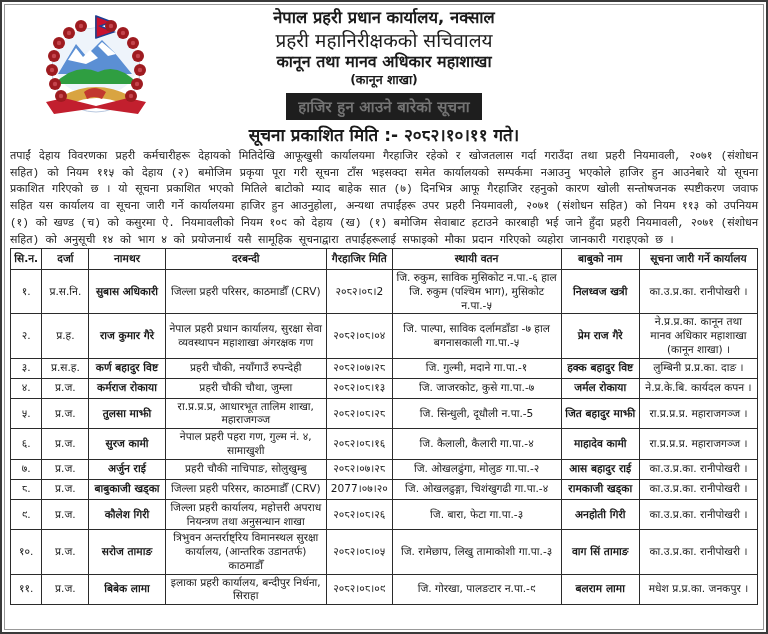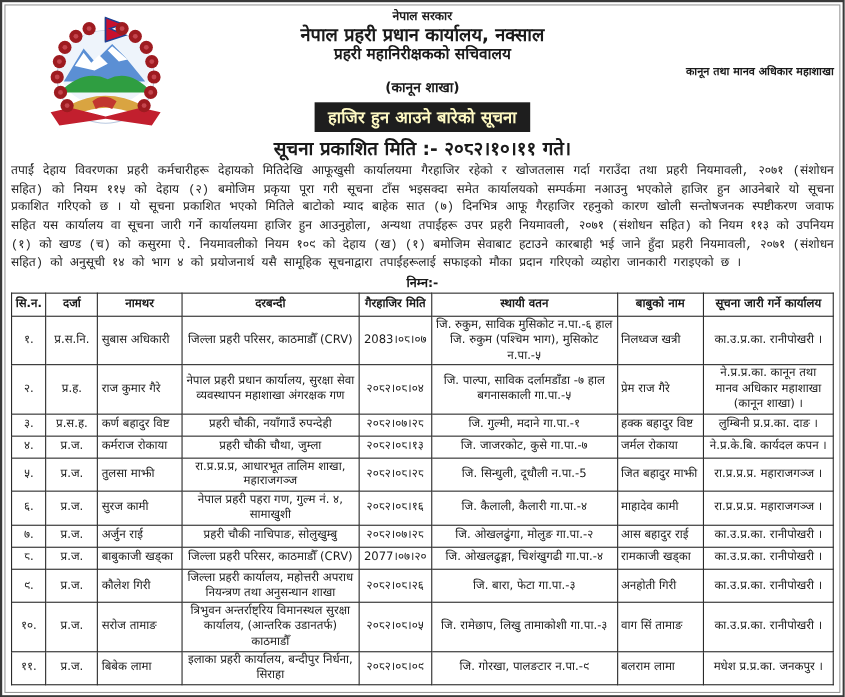--- a/index.html
+++ b/index.html
@@ -8,45 +8,45 @@
     box-sizing:border-box;width:768px;min-height:634px;background:#ffffff;
     border:2px solid #3a3a3a;outline:1px solid #999;outline-offset:-5px;
     padding:6px 8px 8px 8px;position:relative;
   }
   
   .emblem-wrap{position:absolute;left:26px;top:10px;width:150px;height:108px;}
   .letterhead{text-align:center;line-height:1.25;}
   .lh-gov{font-size:11px;font-weight:bold;}
   .lh-ministry{font-size:13.5px;font-weight:bold;}
   .lh-office{font-size:16.5px;font-weight:bold;}
-  .lh-secretariat{font-size:14px;font-weight:bold;}
-  .lh-dept{font-size:10px;font-weight:bold;text-align:right;}
+  .lh-secretariat{font-size:19px;font-weight:normal;}
+  .lh-dept{font-size:16px;font-weight:bold;}
   .lh-section{font-size:12.5px;font-weight:bold;}
   .notice-title-wrap{text-align:center;margin-top:5px;}
   .notice-title{
-    display:inline-block;background:#1e1e1e;color:#fef9c3;font-weight:bold;
+    display:inline-block;background:#1e1e1e;color:#737373;font-weight:bold;
     font-size:15px;padding:3px 12px 4px 12px;letter-spacing:.2px;
   }
   .pub-date{text-align:center;font-size:17px;font-weight:bold;margin-top:3px;}
   
   .body-par{
     font-size:11px;line-height:1.52;text-align:justify;margin-top:2px;
     font-weight:500;
     font-family:Liberation Mono, monospace;
   }
   .nimna{text-align:center;font-size:11.5px;font-weight:bold;margin:1px 0 2px 0;}
   
   table.notice{width:100%;border-collapse:collapse;table-layout:fixed;}
   table.notice th,table.notice td{
     border:1px solid #2b2b2b;font-size:10.6px;line-height:1.3;
     padding:1px 3px;vertical-align:middle;word-wrap:break-word;
   }
   table.notice th{font-weight:bold;padding:3px 2px;}
   table.notice td{text-align:center;height:17px;}
-  table.notice td.al-left{text-align:left;}
+  table.notice td.al-left{text-align:center;font-weight:bold;}
   col.c-sn{width:4.2%;}   col.c-rank{width:6.3%;}  col.c-name{width:10.2%;}
   col.c-post{width:21.6%;}col.c-date{width:8.8%;}  col.c-addr{width:22.6%;}
   col.c-father{width:10.5%;}col.c-office{width:15.8%;}
 </style>
 </head>
 <body>
 
 <div class="page">
 
   <div class="emblem-wrap">
@@ -101,34 +101,32 @@
         <circle cx="112" cy="58" r="2.2"></circle>
           <circle cx="109" cy="72" r="2.2"></circle>
           <circle cx="27" cy="72" r="2.2"></circle>
         <circle cx="103" cy="84" r="2.2"></circle>
           <circle cx="33" cy="84" r="2.2"></circle>
       </g>
     </svg>
   </div>
 
   <div class="letterhead">
-    <div class="lh-gov">नेपाल सरकार</div>
     <div class="lh-office">नेपाल प्रहरी प्रधान कार्यालय, नक्साल</div>
     <div class="lh-secretariat">प्रहरी महानिरीक्षकको सचिवालय</div>
     <div class="lh-dept">कानून तथा मानव अधिकार महाशाखा</div>
     <div class="lh-section">(कानून शाखा)</div>
   </div>
 
   <div class="notice-title-wrap">
     <span class="notice-title">हाजिर हुन आउने बारेको सूचना</span>
   </div>
   <div class="pub-date">सूचना प्रकाशित मिति :- २०८२।१०।११ गते।</div>
 
   <div class="body-par">तपाईं देहाय विवरणका प्रहरी कर्मचारीहरू देहायको मितिदेखि आफूखुसी कार्यालयमा गैरहाजिर रहेको र खोजतलास गर्दा गराउँदा तथा प्रहरी नियमावली, २०७१ (संशोधन सहित) को नियम ११५ को देहाय (२) बमोजिम प्रकृया पूरा गरी सूचना टाँस भइसक्दा समेत कार्यालयको सम्पर्कमा नआउनु भएकोले हाजिर हुन आउनेबारे यो सूचना प्रकाशित गरिएको छ । यो सूचना प्रकाशित भएको मितिले बाटोको म्याद बाहेक सात (७) दिनभित्र आफू गैरहाजिर रहनुको कारण खोली सन्तोषजनक स्पष्टीकरण जवाफ सहित यस कार्यालय वा सूचना जारी गर्ने कार्यालयमा हाजिर हुन आउनुहोला, अन्यथा तपाईंहरू उपर प्रहरी नियमावली, २०७१ (संशोधन सहित) को नियम ११३ को उपनियम (१) को खण्ड (च) को कसुरमा ऐ. नियमावलीको नियम १०९ को देहाय (ख) (१) बमोजिम सेवाबाट हटाउने कारबाही भई जाने हुँदा प्रहरी नियमावली, २०७१ (संशोधन सहित) को अनुसूची १४ को भाग ४ को प्रयोजनार्थ यसै सामूहिक सूचनाद्वारा तपाईंहरूलाई सफाइको मौका प्रदान गरिएको व्यहोरा जानकारी गराइएको छ ।</div>
-  <div class="nimna">निम्न:-</div>
 
   <table class="notice">
     <colgroup>
       <col class="c-sn">
         <col class="c-rank">
         <col class="c-name">
         <col class="c-post">
       <col class="c-date">
         <col class="c-addr">
         <col class="c-father">
@@ -145,21 +143,21 @@
           <th>बाबुको नाम</th>
           <th>सूचना जारी गर्ने कार्यालय</th>
         </tr>
     </thead>
     <tbody>
         <tr>
           <td>१.</td>
           <td>प्र.स.नि.</td>
           <td class="al-left">सुबास अधिकारी</td>
           <td>जिल्ला प्रहरी परिसर, काठमाडौँ (CRV)</td>
-          <td>2083।०८।०७</td>
+          <td>२०८२।०८।2</td>
           <td>जि. रुकुम, साविक मुसिकोट न.पा.-६ हाल जि. रुकुम (पश्चिम भाग), मुसिकोट न.पा.-५</td>
           <td class="al-left">निलध्वज खत्री</td>
           <td>का.उ.प्र.का. रानीपोखरी ।</td>
         </tr>
         <tr>
           <td>२.</td>
           <td>प्र.ह.</td>
           <td class="al-left">राज कुमार गैरे</td>
           <td>नेपाल प्रहरी प्रधान कार्यालय, सुरक्षा सेवा व्यवस्थापन महाशाखा अंगरक्षक गण</td>
           <td>२०८२।०८।०४</td>

